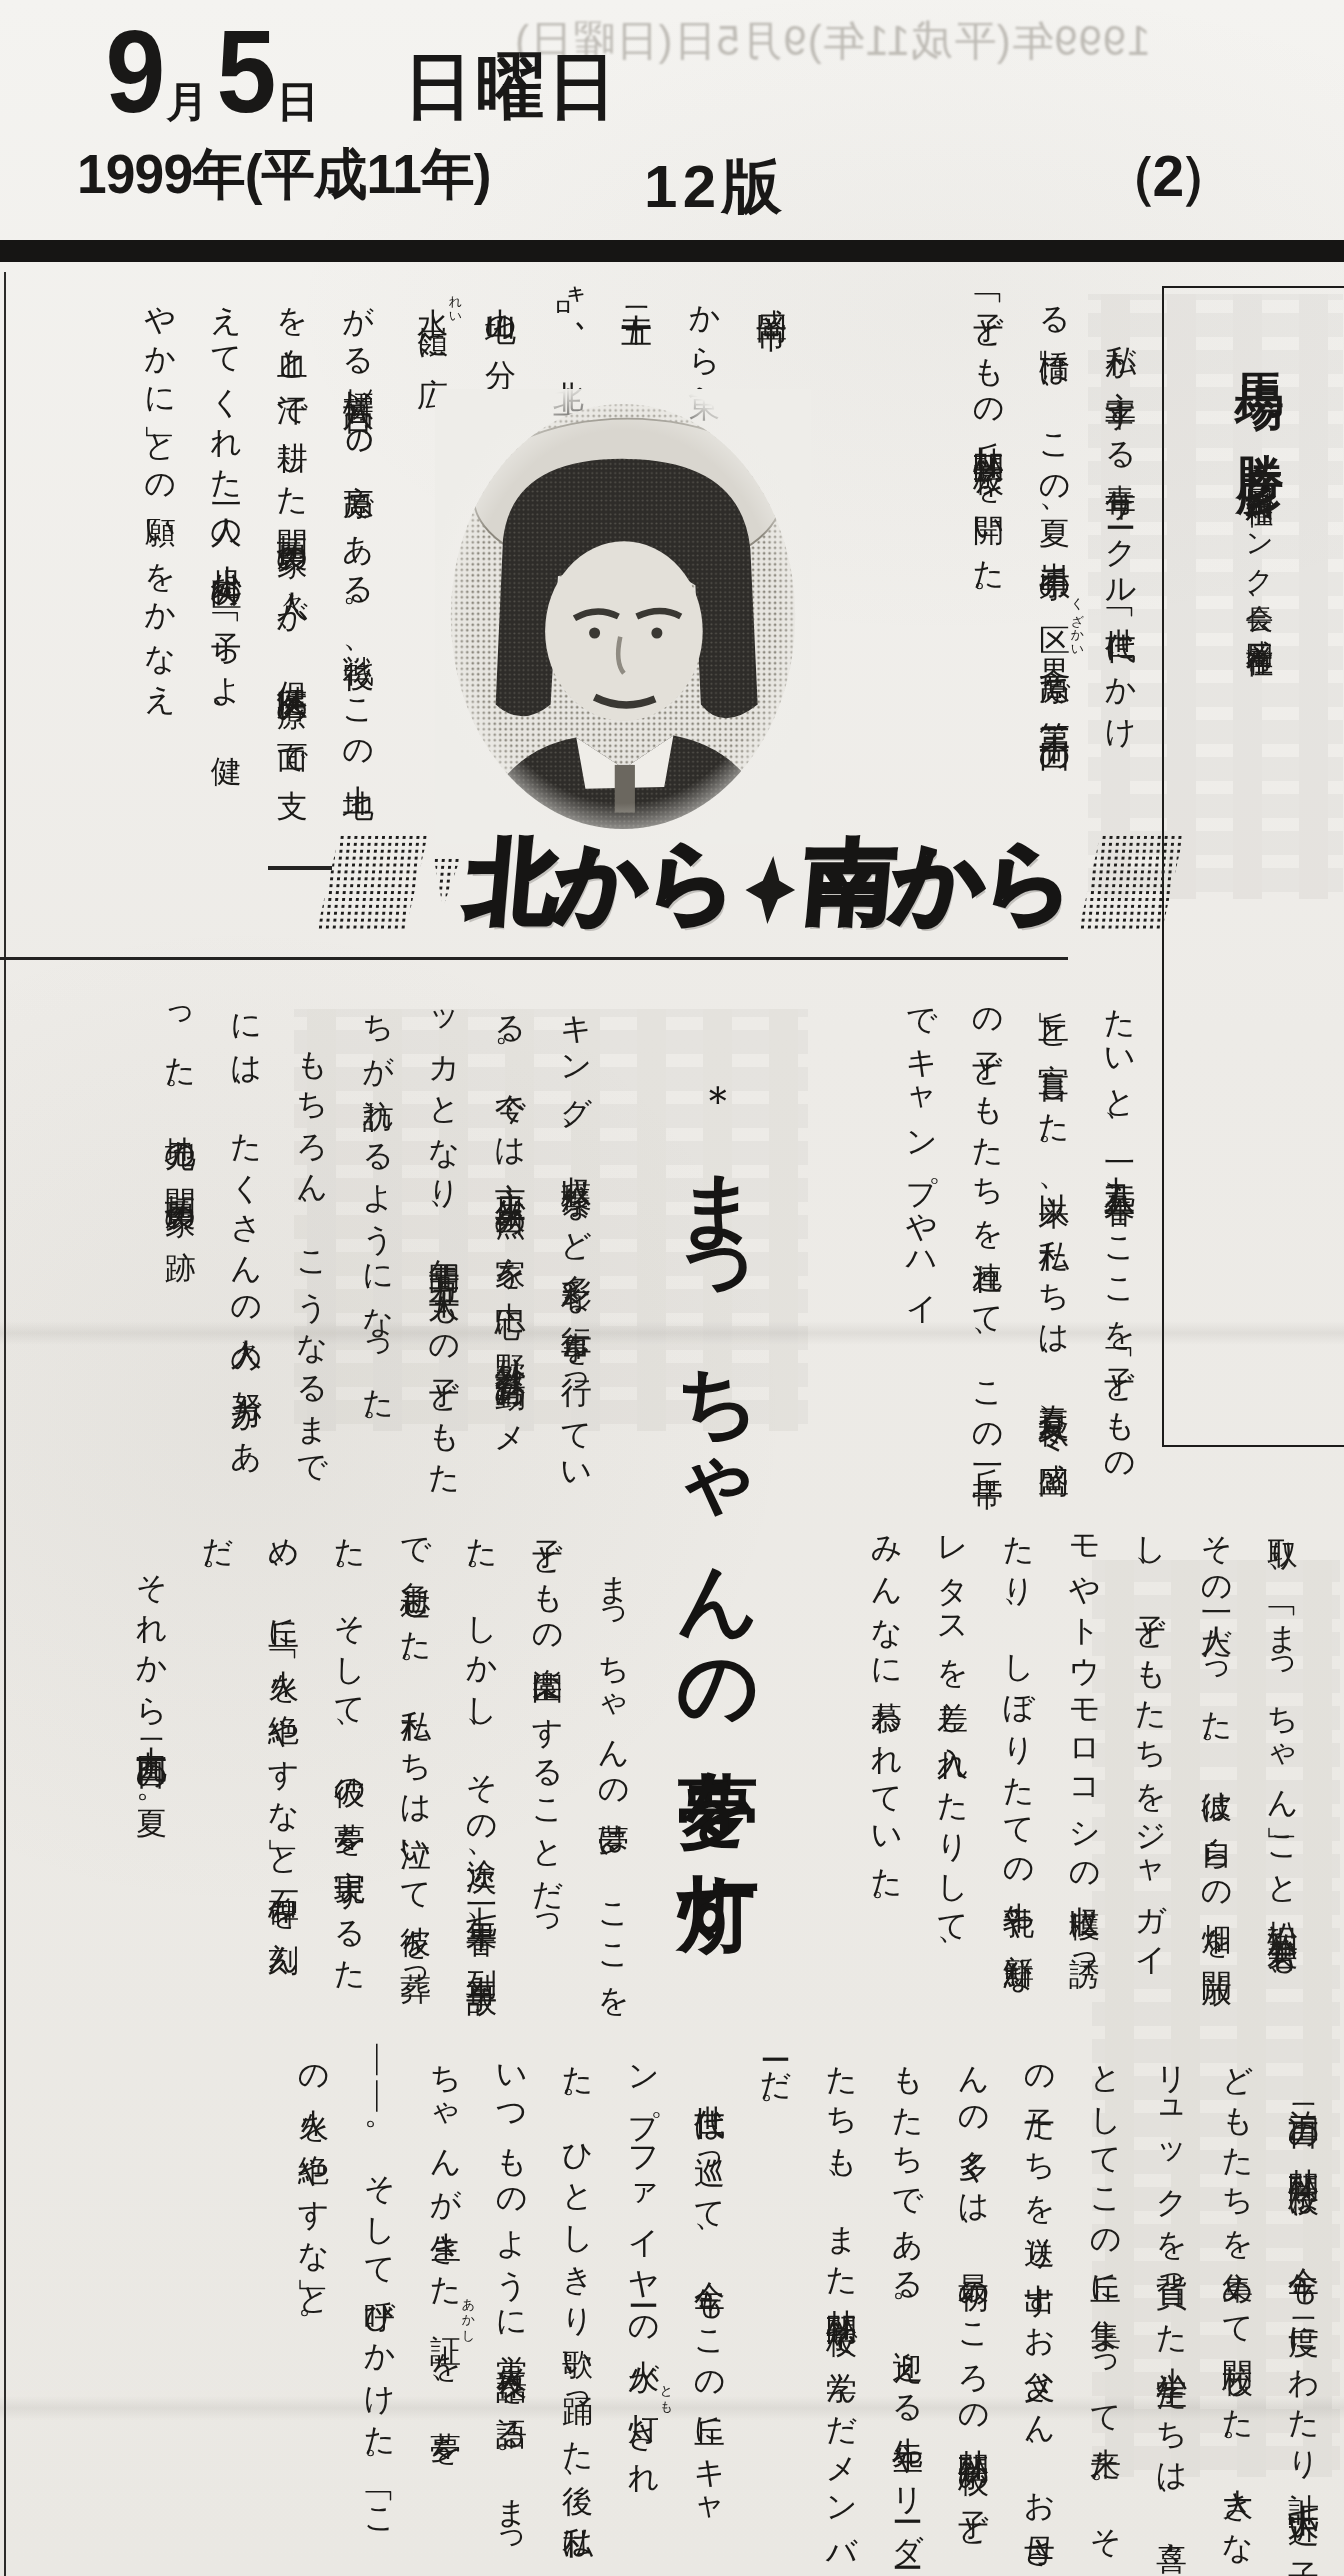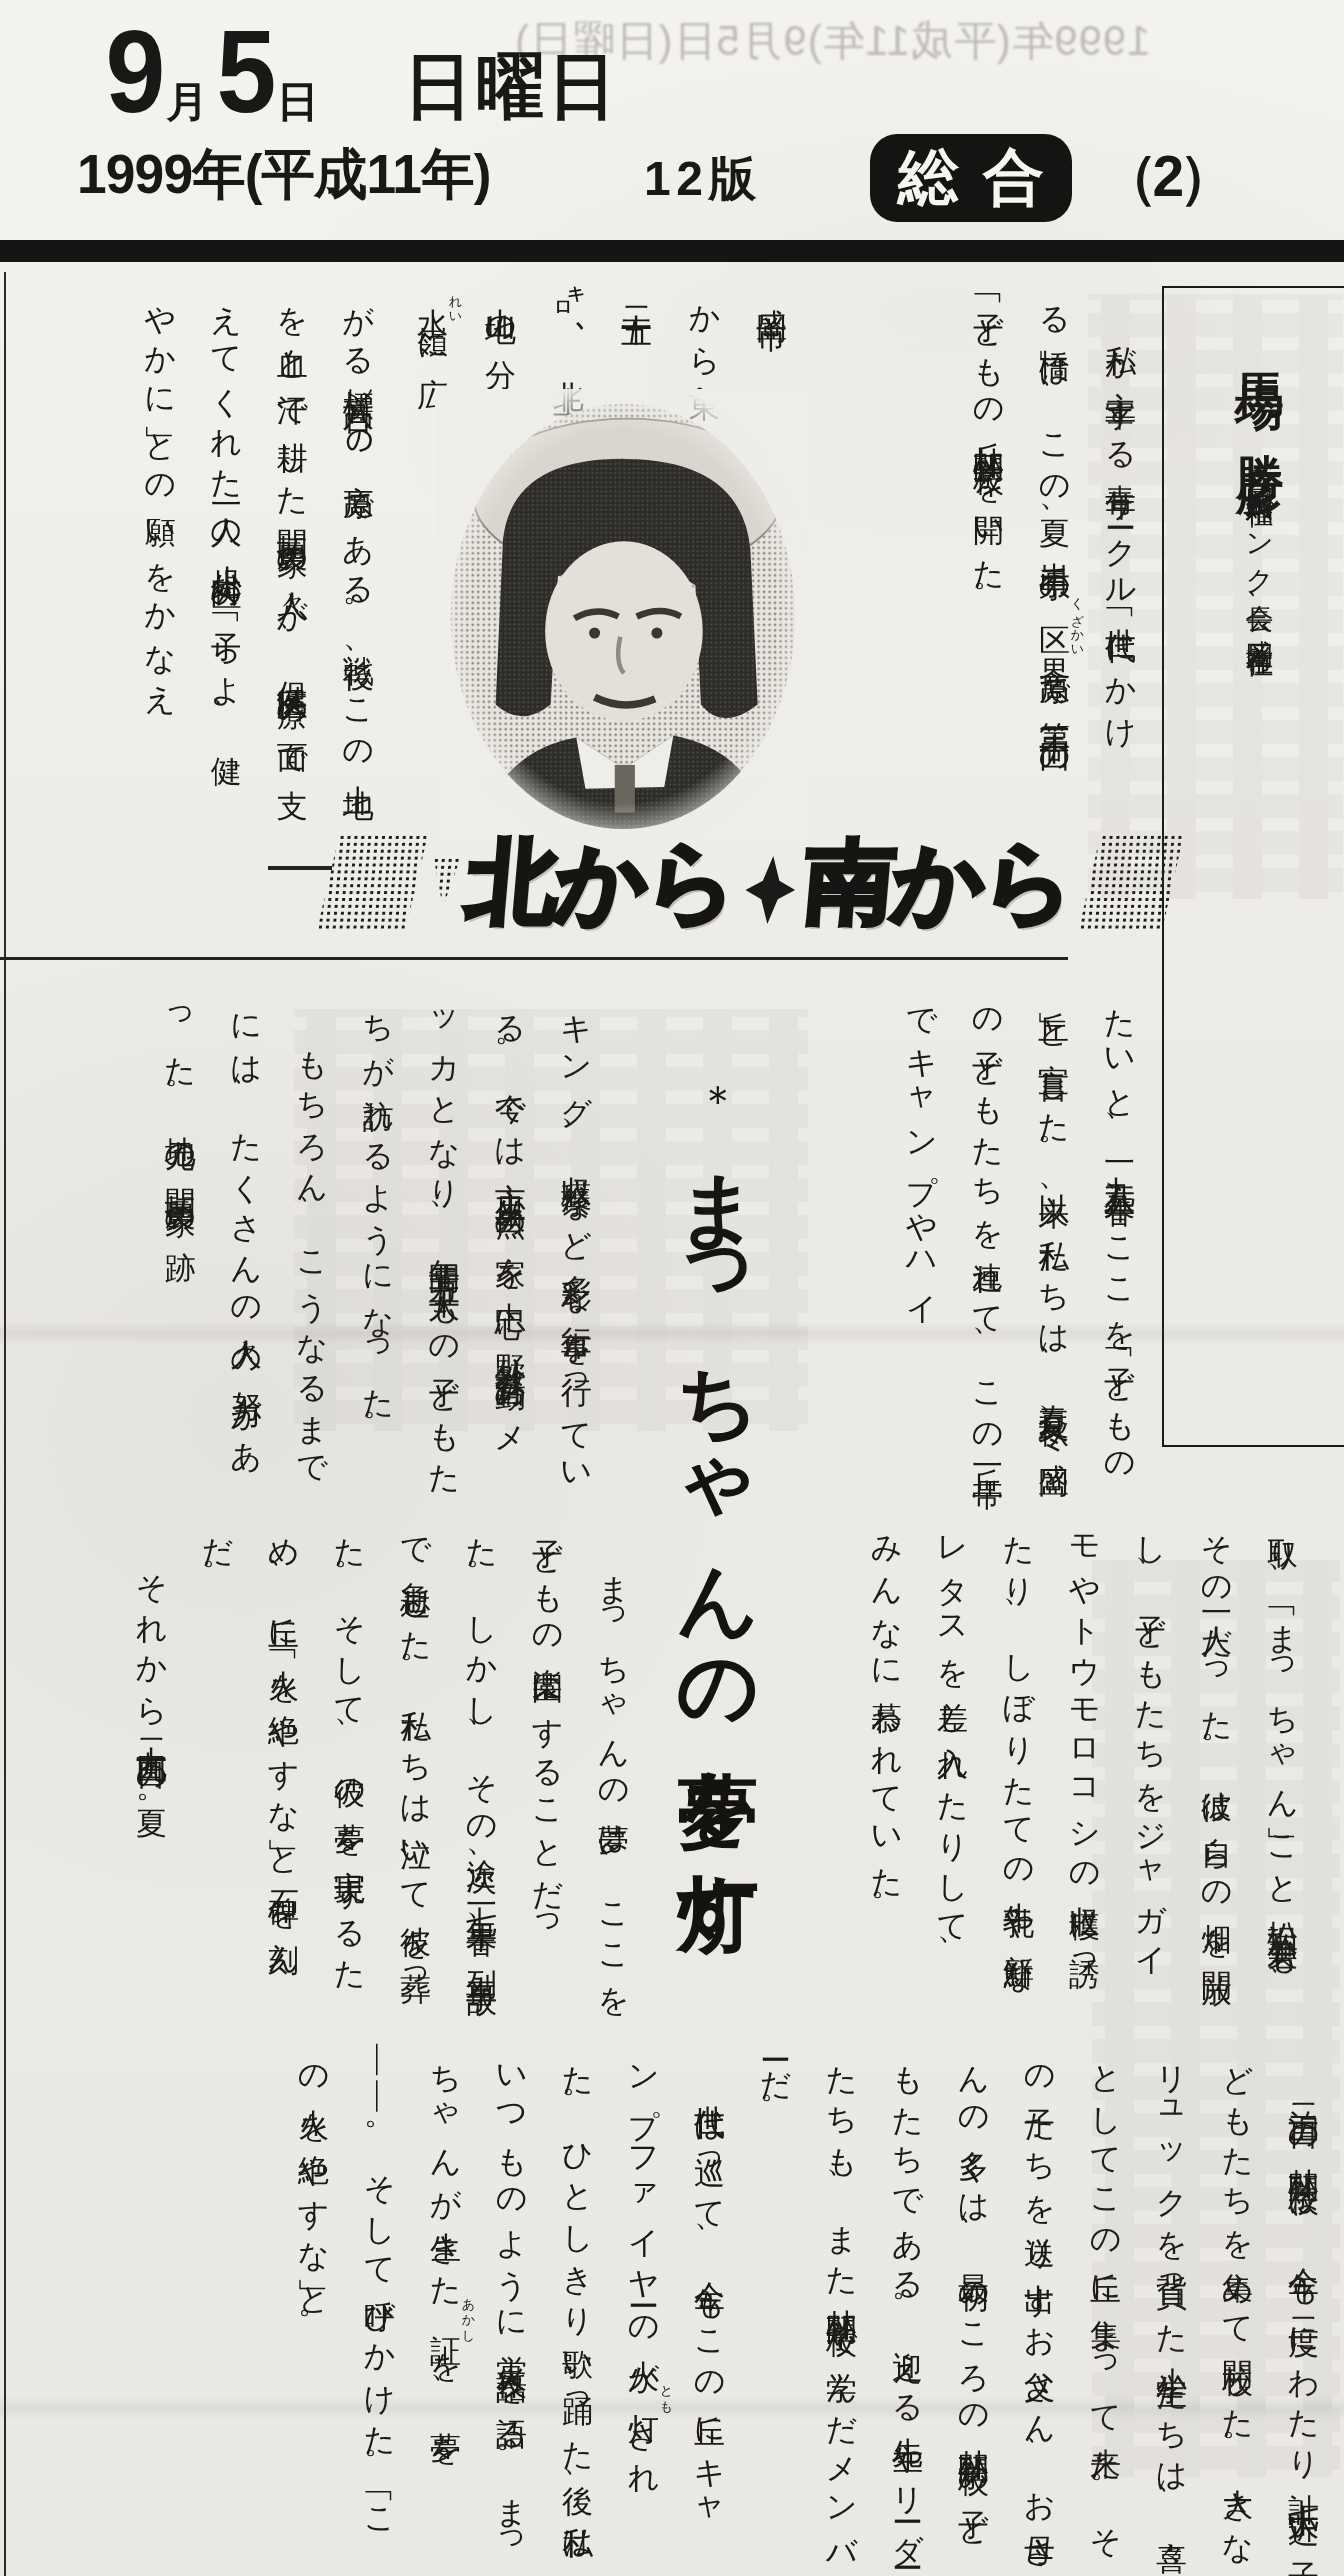--- a/index.html
+++ b/index.html
@@ -13,21 +13,21 @@
     color:#191817;
   }
   .abs{position:absolute;}
   
   .sans{font-family:"Liberation Sans","DejaVu Sans",sans-serif;}
   .date-group{left:103px; top:13px; display:flex; align-items:flex-end;}
   .date-num{font-size:117px; font-weight:900; line-height:1; letter-spacing:-3.7px; transform:scaleX(.92);}
   .date-unit{font-size:42px; font-weight:900; line-height:1; padding:0 5.5px 7.3px 1.8px;}
   .weekday{left:404px; top:39px; font-size:72px; font-weight:900; letter-spacing:3.7px; transform:scaleX(.95); transform-origin:left;}
   .year-line{left:77px; top:138px; font-size:55px; font-weight:600; letter-spacing:-0.9px; transform:scaleX(.97); transform-origin:left;}
-  .edition{left:644px; top:147px; font-size:48px; font-weight:700; letter-spacing:5.5px;}
+  .edition{left:644px; top:147px; font-size:60px; font-weight:700; letter-spacing:5.5px;}
   .badge{
     left:870px; top:134px; width:202px; height:88px; background:#151413; border-radius:27.5px;
     display:flex; align-items:center; justify-content:center;
     color:#f6f5f2; font-size:61px; font-weight:900; letter-spacing:24px; text-indent:24px;
   }
   .pagenum{left:1101px; top:139px; font-size:57px; font-weight:600; letter-spacing:-5.5px;}
   .mirror{
     left:514px; top:13px; width:752px; text-align:right;
     font-size:42px; color:#9b978f; opacity:.6; transform:scaleX(-1); filter:blur(0.9px);
     font-family:"Liberation Sans","DejaVu Sans",sans-serif; letter-spacing:0.9px;
@@ -106,21 +106,20 @@
 
   <div class="abs date-group sans">
     <span class="date-num">9</span>
     <span class="date-unit">月</span>
     <span class="date-num">5</span>
     <span class="date-unit">日</span>
   </div>
   <div class="abs weekday sans">日曜日</div>
   <div class="abs year-line sans">1999年(平成11年)</div>
   <div class="abs edition sans">12版</div>
-  <div class="abs badge sans">総合</div>
   <div class="abs pagenum sans">（2）</div>
 
   <div class="abs top-bar"></div>
   <div class="abs left-rule"></div>
 
   <div class="abs byline-box">
     <div class="byline-v">
       <span class="byline-name">馬場　勝彦</span><span class="byline-aff">（盛岡市民福祉バンク会長、盛岡市在住）</span>
     </div>
   </div>

